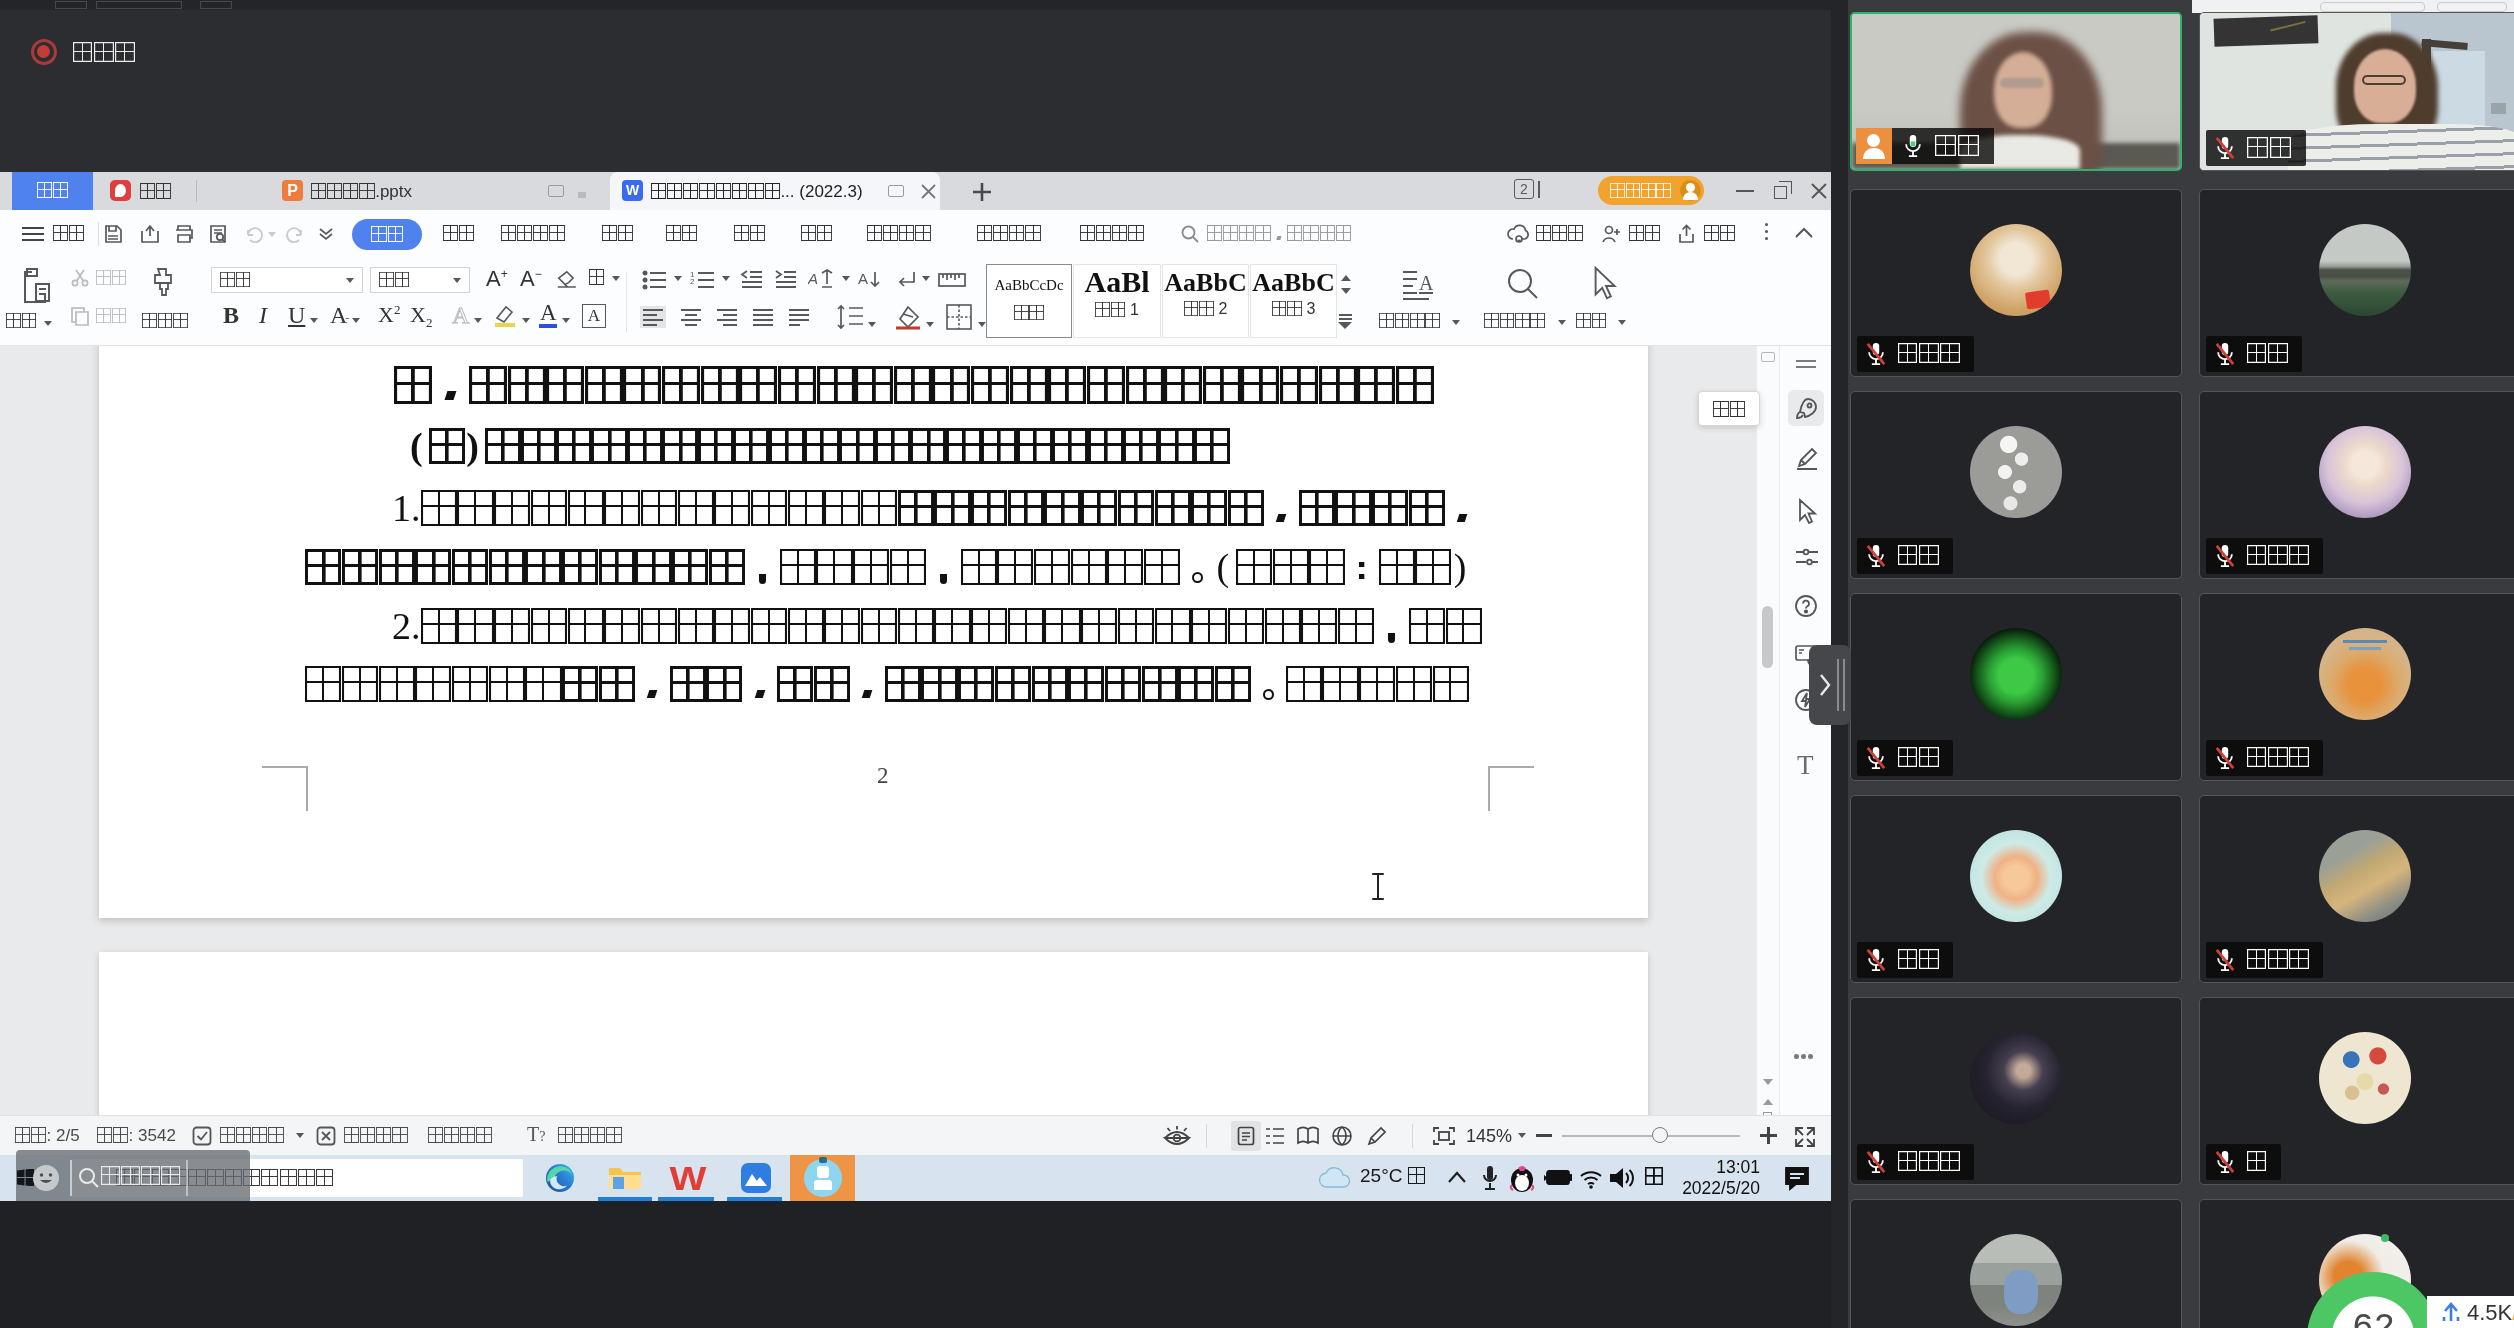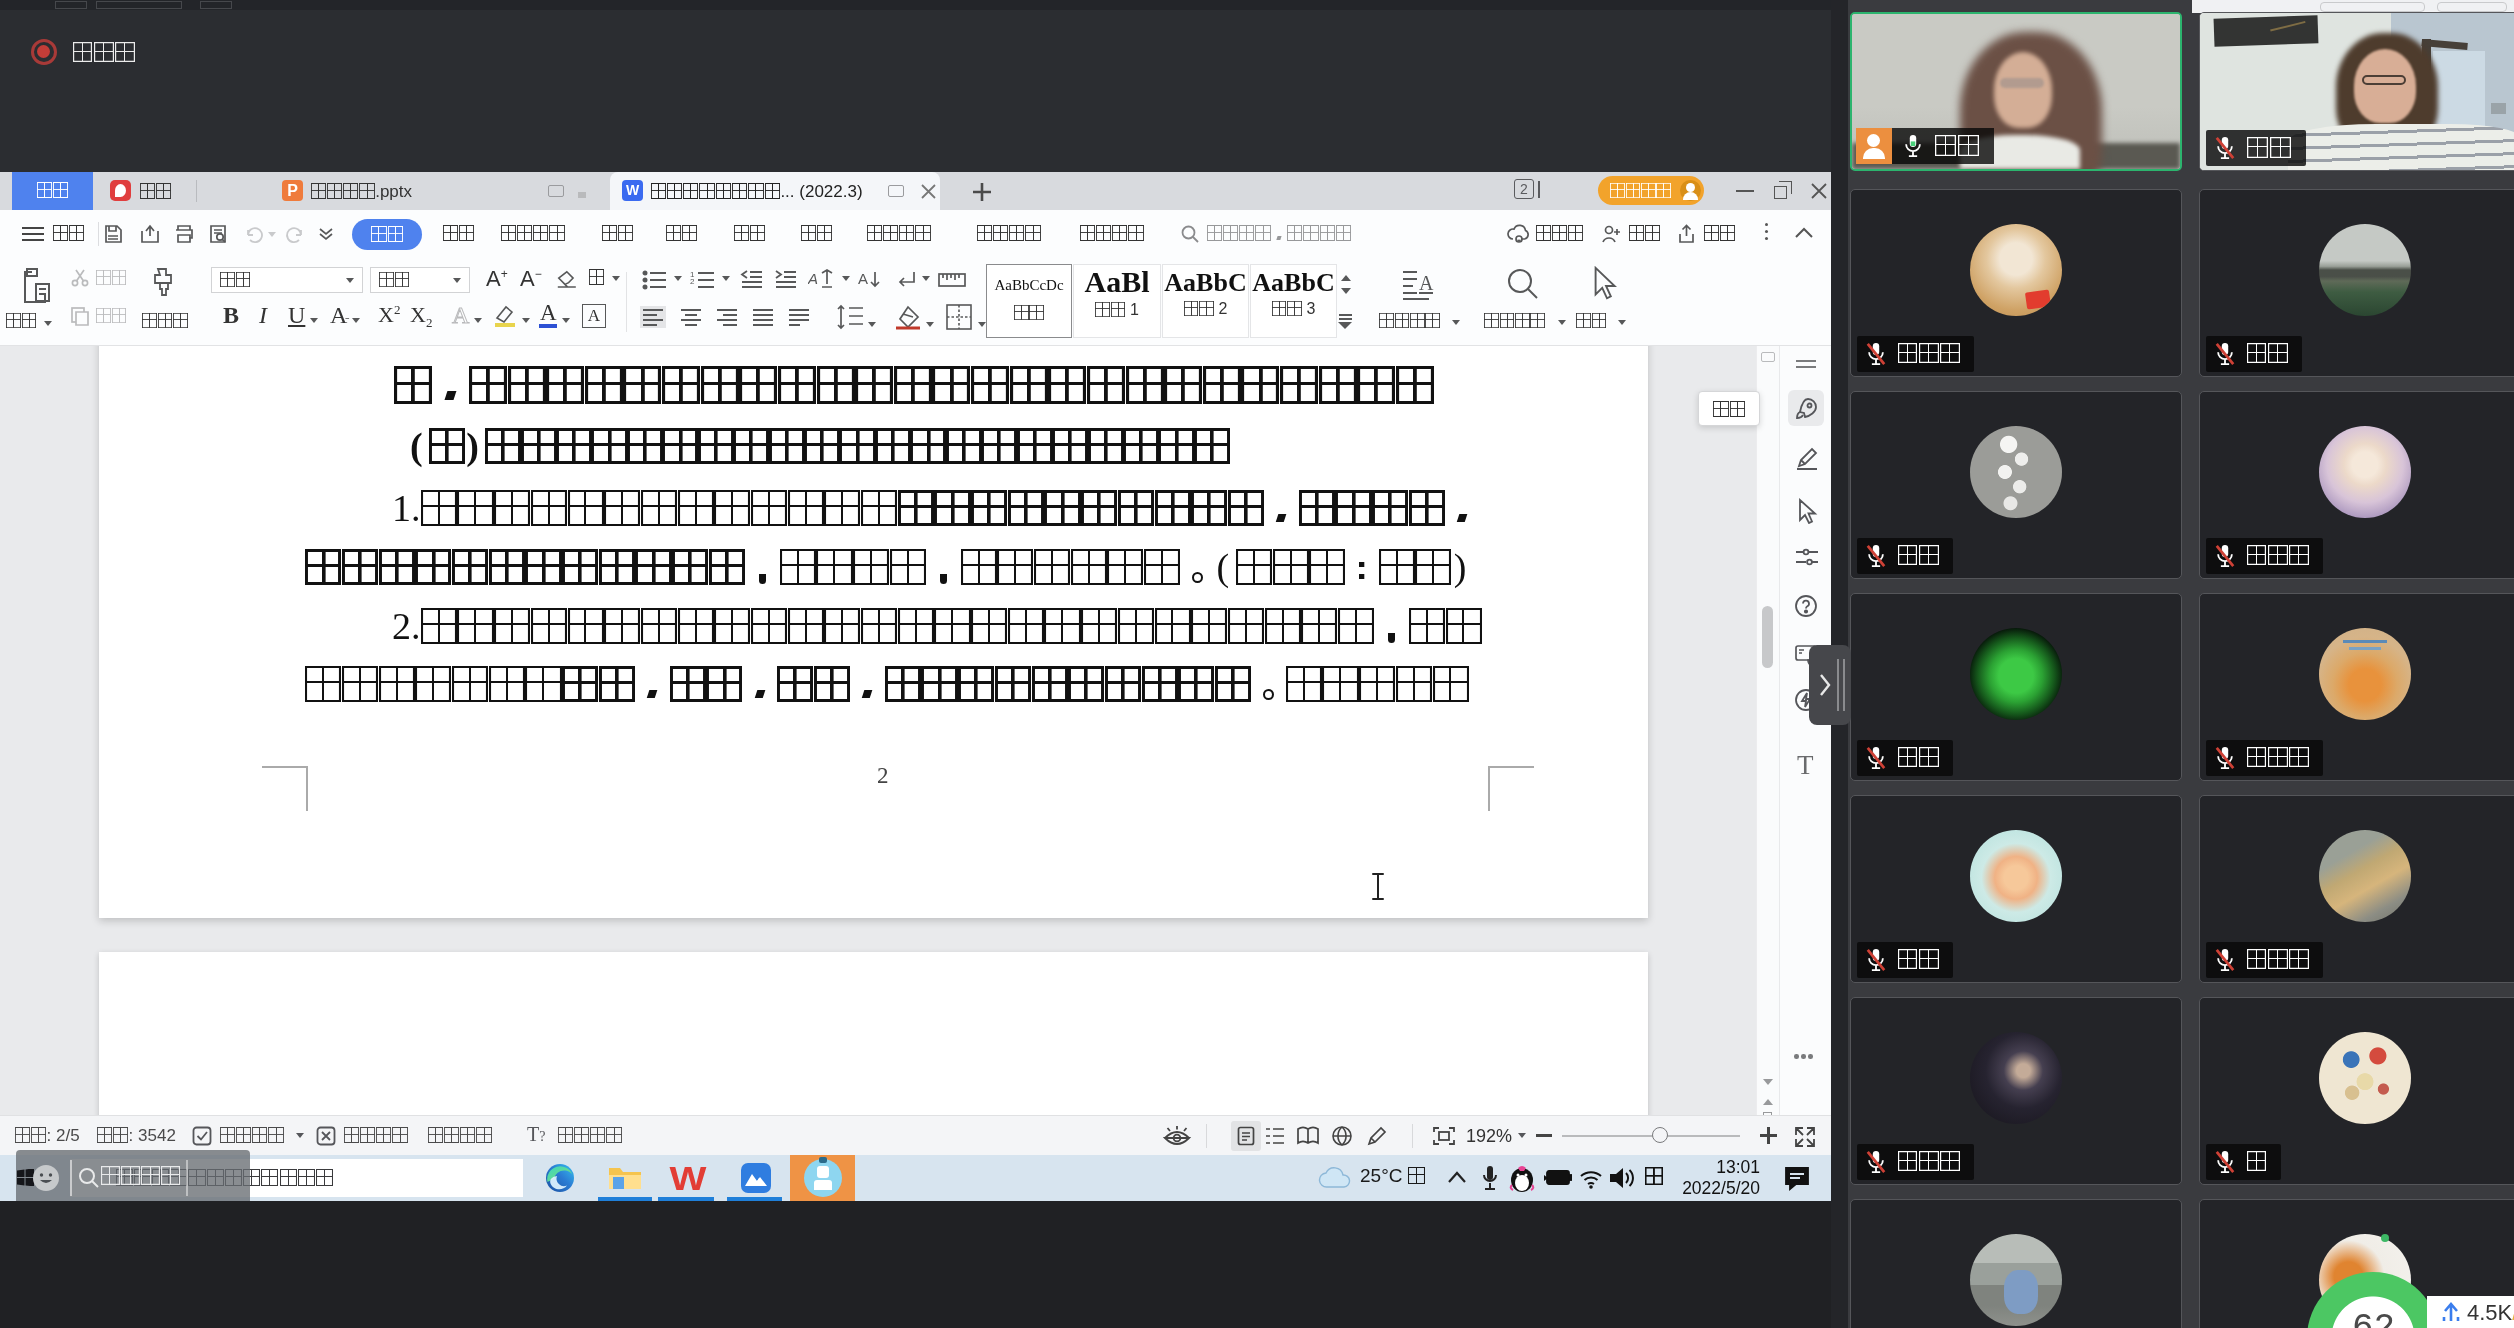--- a/index.html
+++ b/index.html
@@ -420,21 +420,21 @@
       <path d="M2 11 h18 M11 2 a 12 12 0 0 1 0 18 M11 2 a 12 12 0 0 0 0 18"></path>
     </svg>
   <svg class="ab" style="left:1366px;top:9px" width="22" height="22" fill="none" stroke="#444" stroke-width="1.7">
       <path d="M3 19 L5 13 L15 3 L19 7 L9 17 z M5 13 l4 4"></path>
     </svg>
   <div class="ab" style="left:1412px;top:8px;width:1px;height:24px;background:#d8d9db"></div>
   <svg class="ab" style="left:1432px;top:9px" width="24" height="22" fill="none" stroke="#444" stroke-width="1.8">
       <path d="M2 7 v-4 h5 M17 3 h5 v4 M22 15 v4 h-5 M7 19 h-5 v-4"></path>
       <rect x="7" y="7" width="10" height="8"></rect>
     </svg>
-  <div class="ab" style="left:1466px;top:10px;font-size:18px;color:#333">192%</div>
+  <div class="ab" style="left:1466px;top:10px;font-size:18px;color:#333">145%</div>
   <div class="ab" style="left:1518px;top:17px;width:0;height:0;border:4px solid transparent;border-top:5px solid #55565a"></div>
   <div class="ab" style="left:1536px;top:18px;width:16px;height:3px;background:#444"></div>
   <div class="ab" style="left:1562px;top:19px;width:178px;height:2px;background:#b9babc"></div>
   <div class="ab" style="left:1652px;top:11px;width:16px;height:16px;background:#f4f5f7;border:1.6px solid #7a7b7d;border-radius:50%"></div>
   <div class="ab" style="left:1760px;top:18px;width:17px;height:3px;background:#444"></div>
   <div class="ab" style="left:1767px;top:11px;width:3px;height:17px;background:#444"></div>
   <svg class="ab" style="left:1793px;top:9px" width="24" height="22" fill="none" stroke="#444" stroke-width="1.8">
       <path d="M14 3 h7 v7 M21 3 l-7 7 M10 21 h-7 v-7 M3 21 l7 -7 M14 21 h7 v-7 M21 21 l-7 -7 M10 3 h-7 v7 M3 3 l7 7"></path>
     </svg>
 </div>

